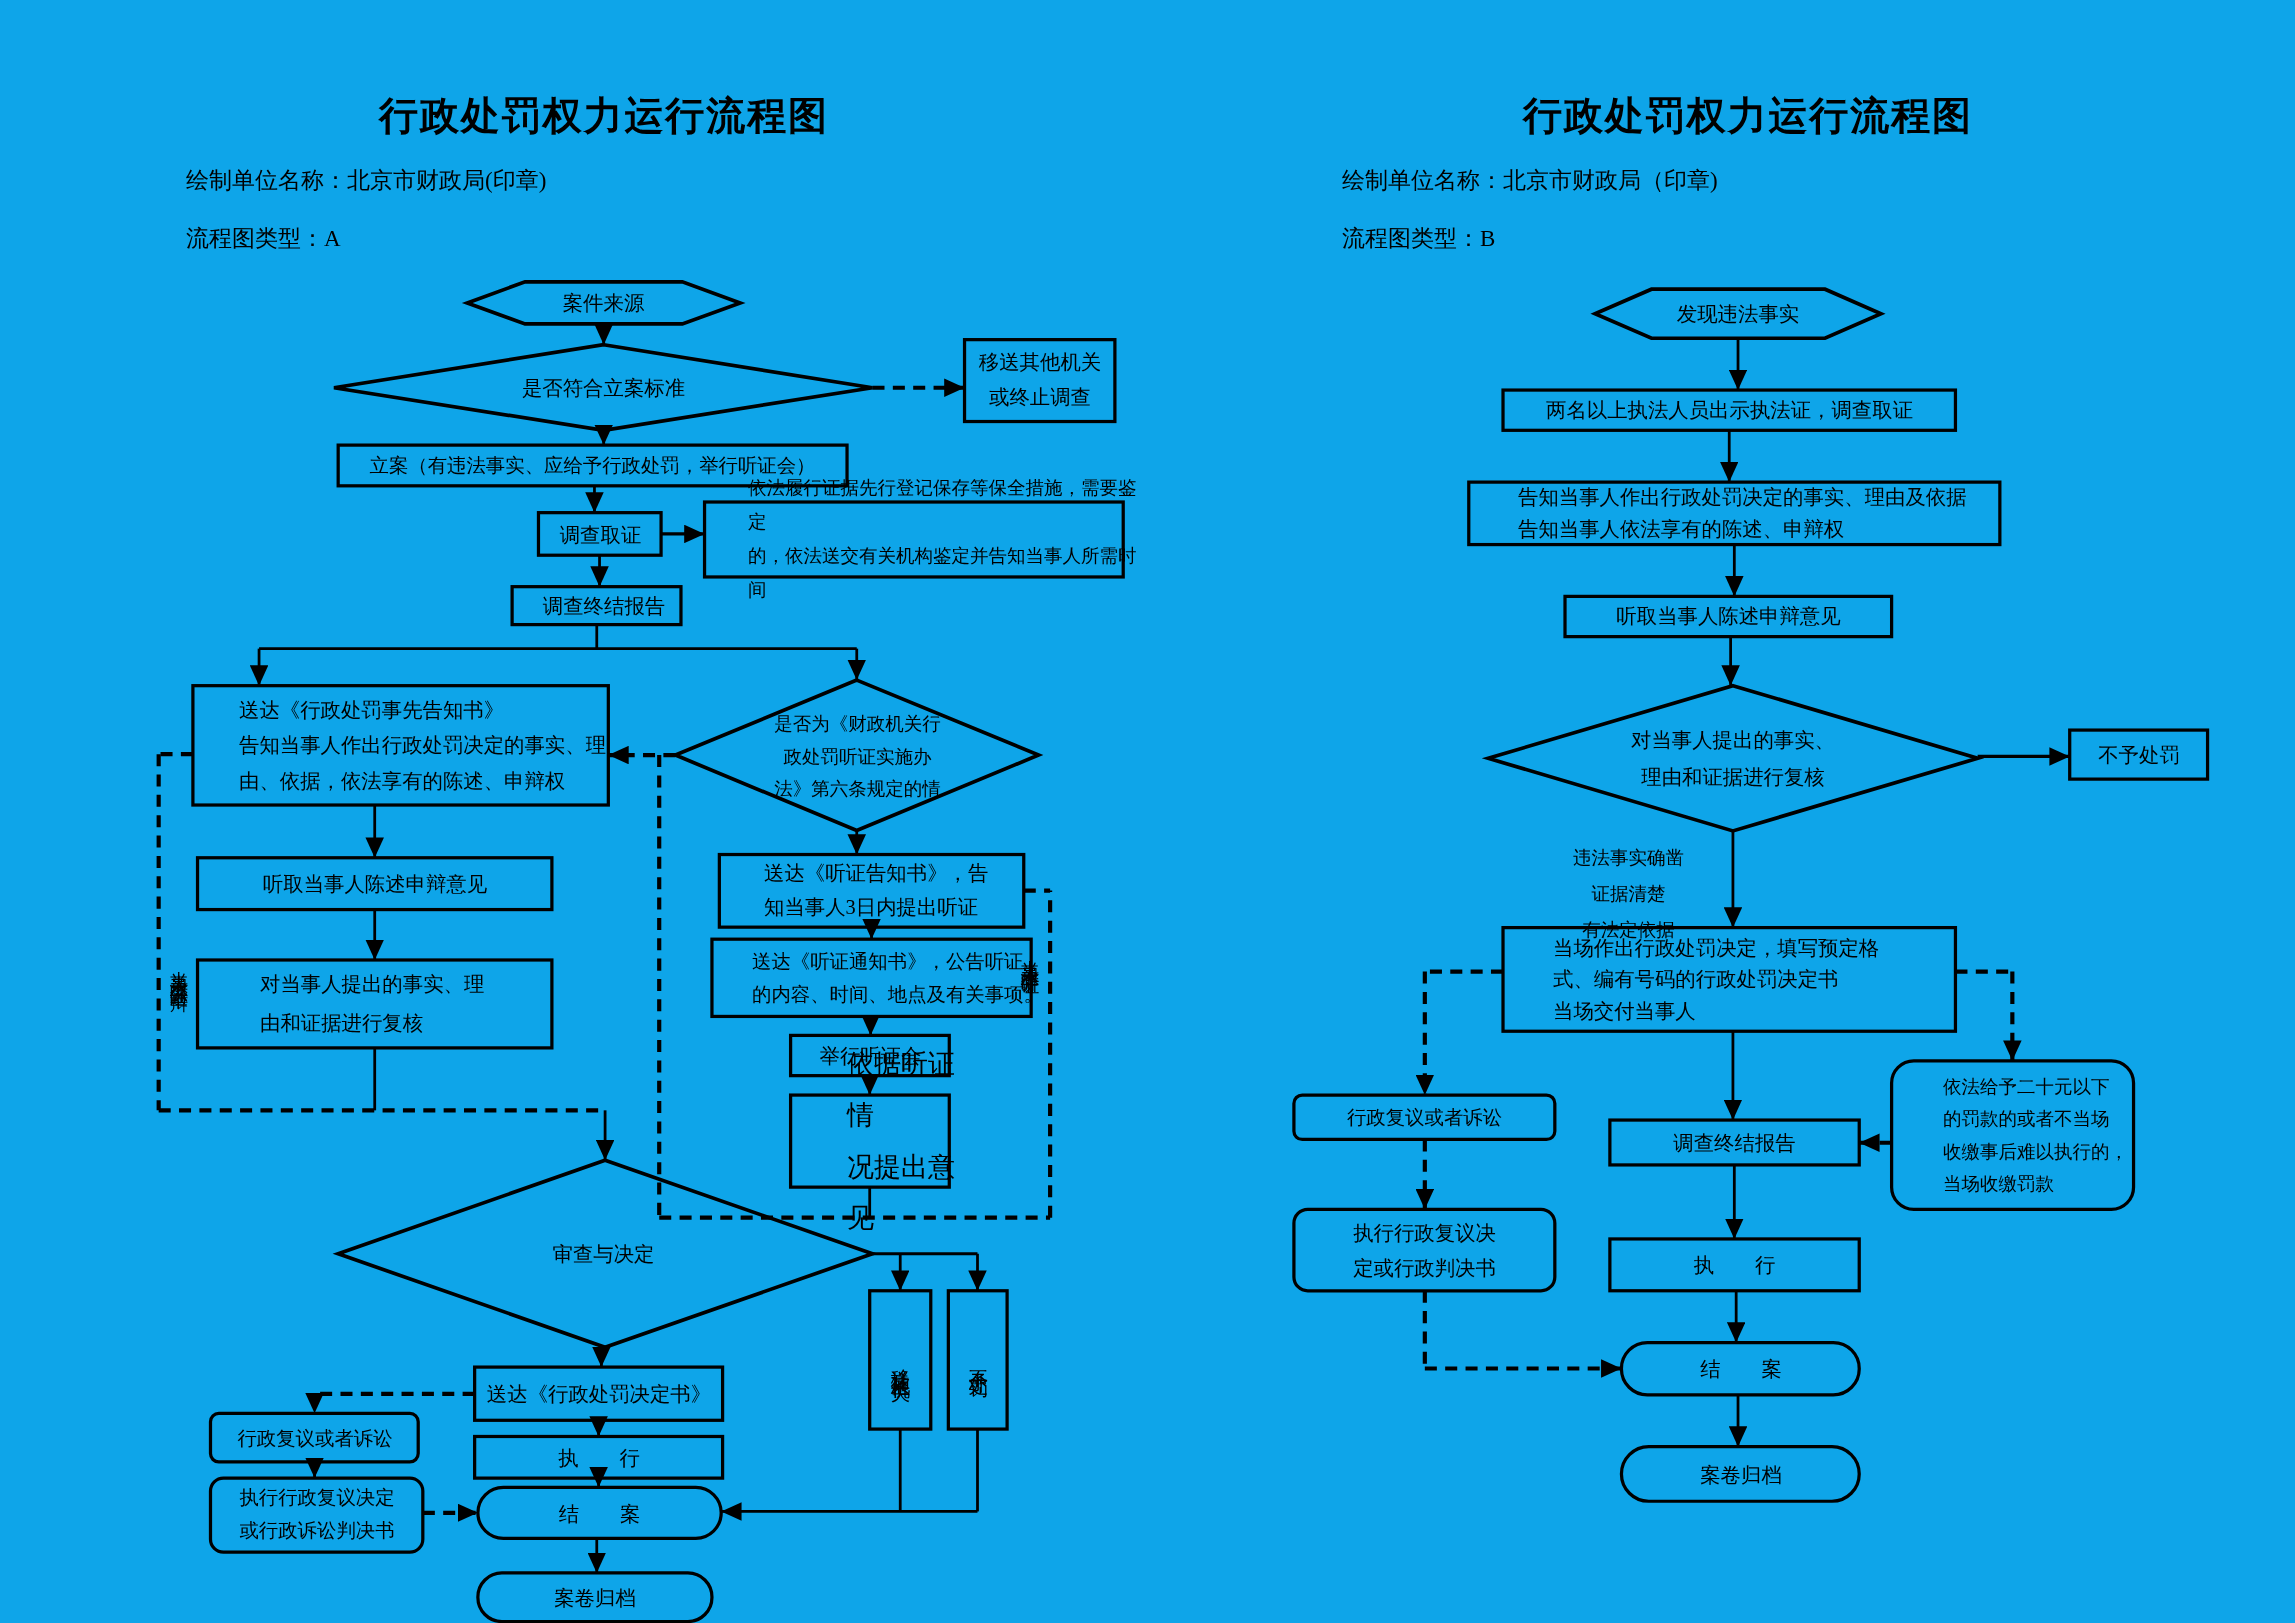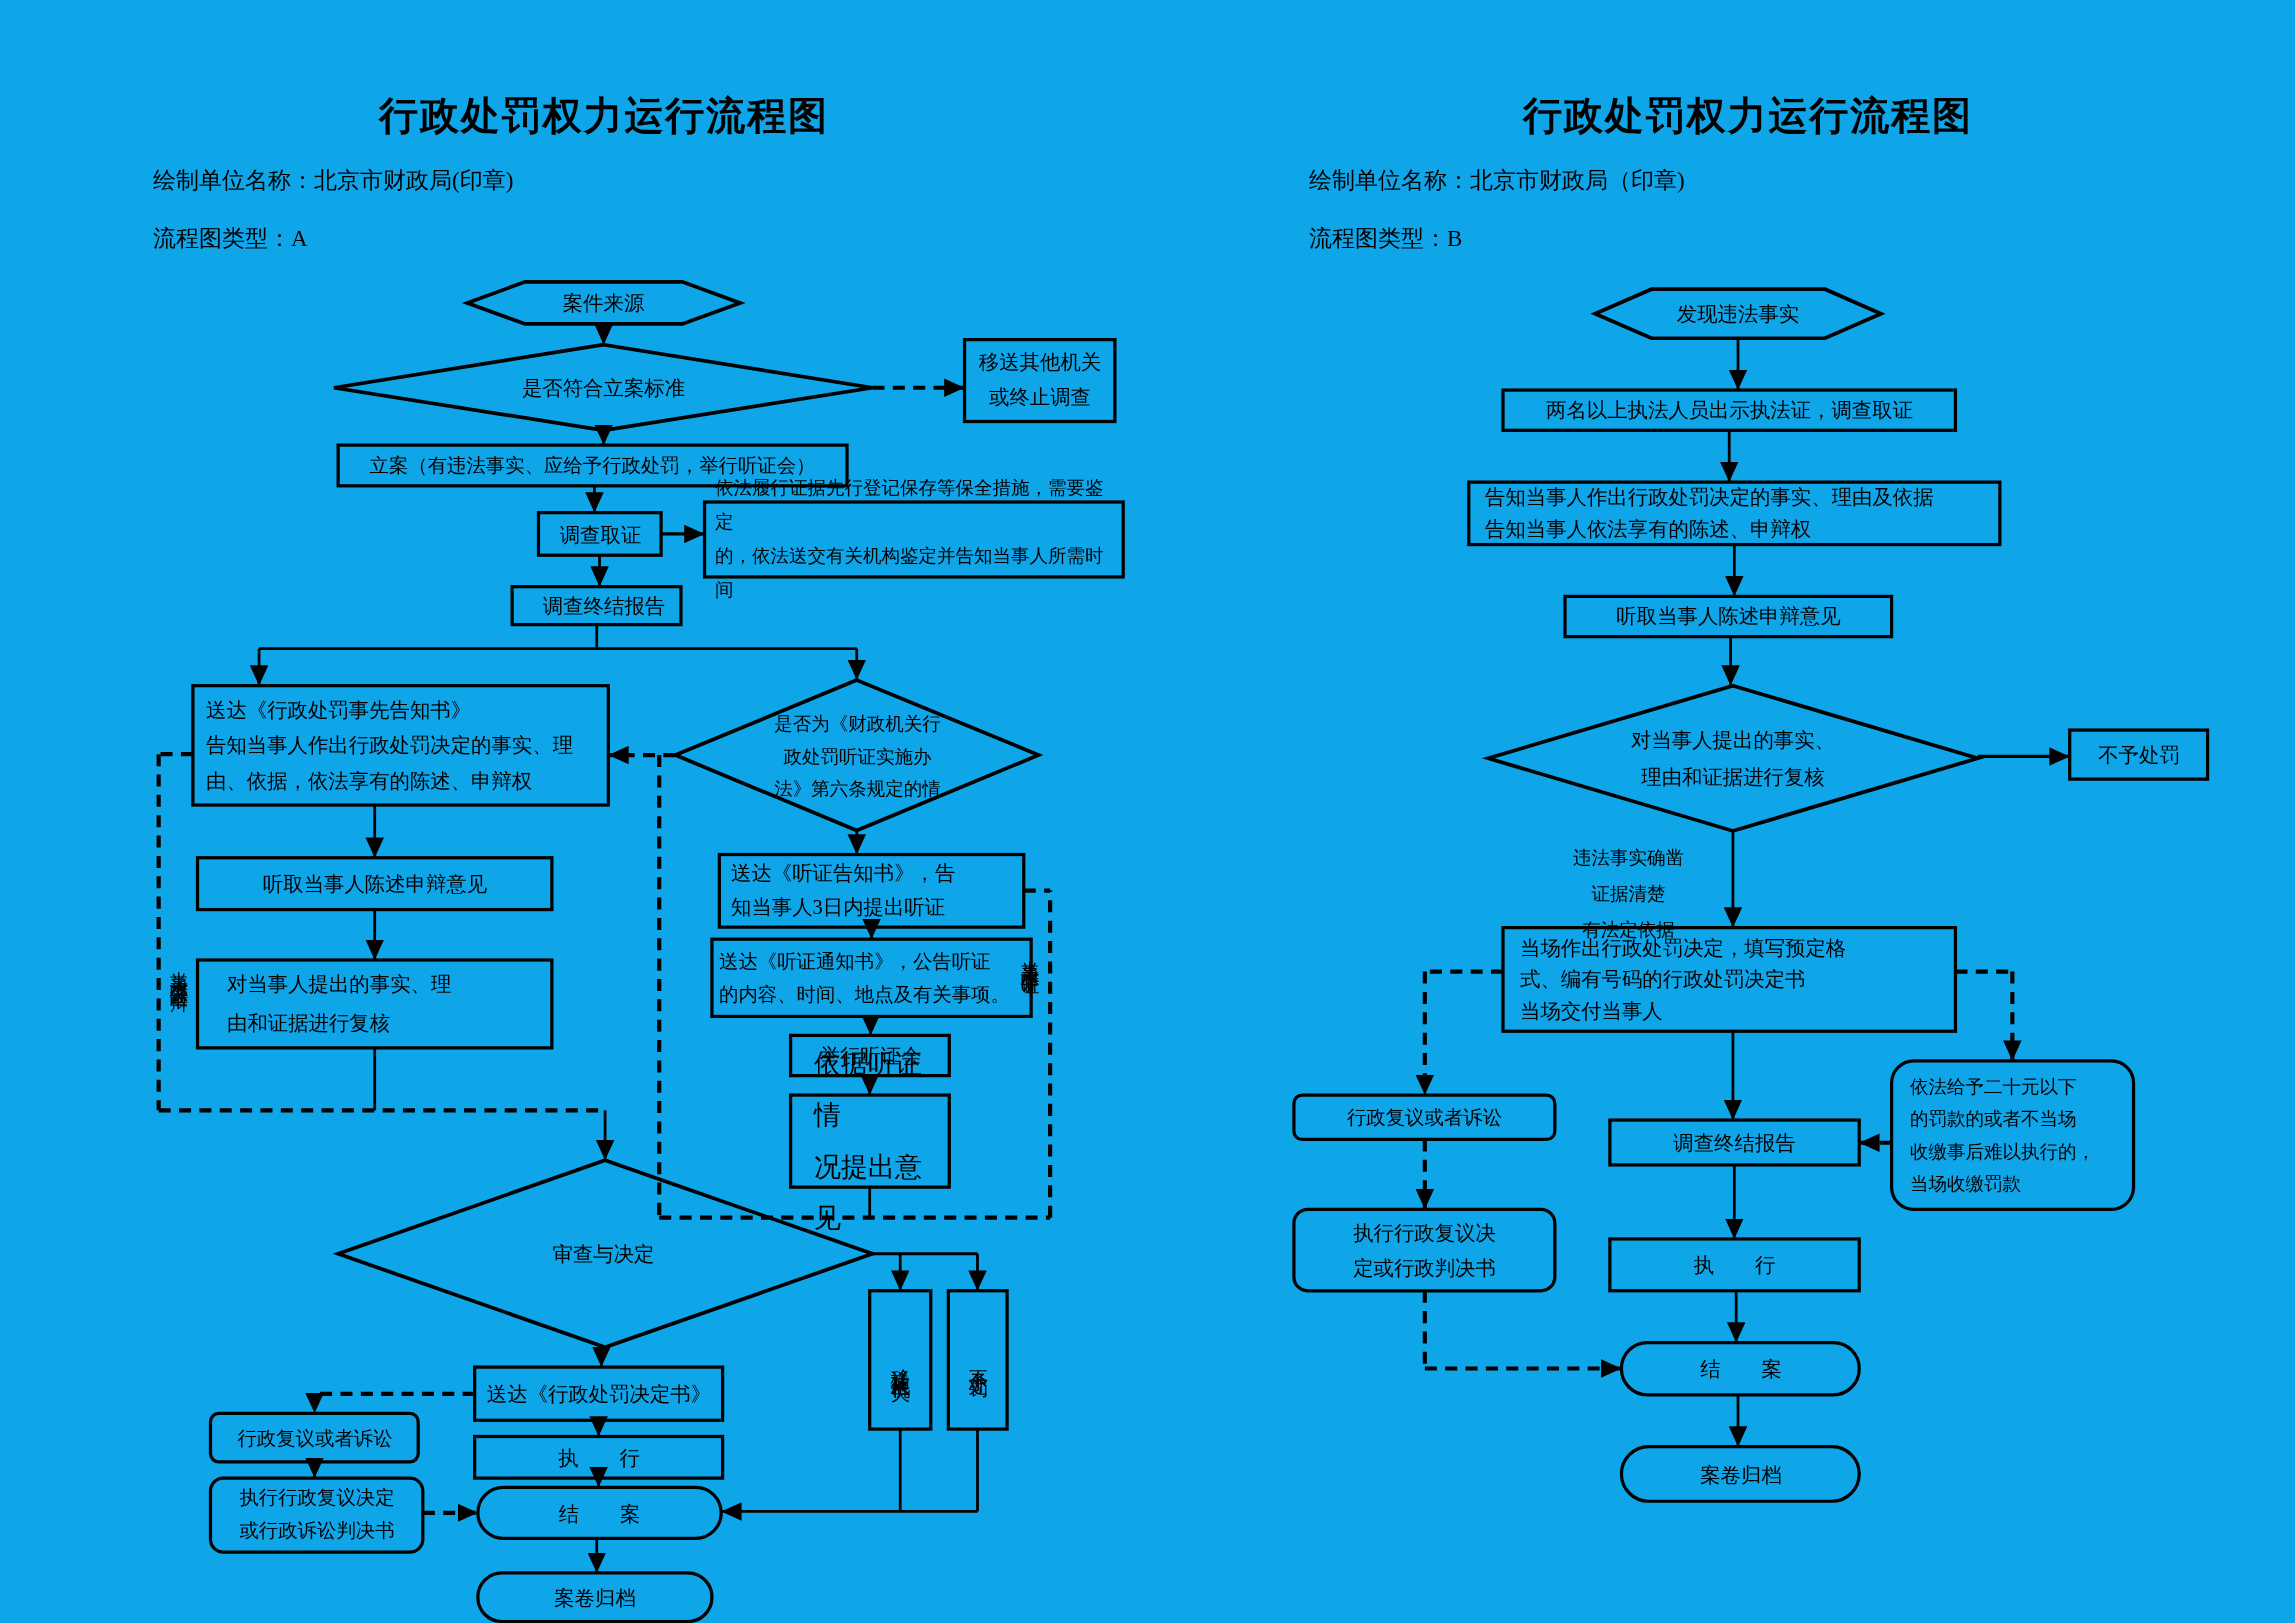--- a/index.html
+++ b/index.html
@@ -1,21 +1,21 @@
 <!DOCTYPE html>
 <html style="font-size:7.4px"><head>
 <meta charset="utf-8">
 <style>
   html,body{margin:0;padding:0;background:#ffffff;}
   #canvas{position:relative;width:2295px;height:1623px;background:#0ea5e9;
           font-family:"Liberation Serif","DejaVu Serif",serif;color:#000;}
   #wires{position:absolute;left:0;top:0;width:2295px;height:1623px;}
   .node{position:absolute;display:flex;white-space:pre-line;color:#000;}
   .c{align-items:center;justify-content:center;text-align:center;}
-  .l{align-items:center;justify-content:flex-start;text-align:left;}
+  .l{align-items:center;justify-content:flex-start;text-align:left;margin-left:33px;}
   .t{align-items:flex-start;justify-content:flex-start;text-align:left;}
   .v{writing-mode:vertical-rl;text-orientation:upright;justify-content:center;align-items:center;letter-spacing:2.8px;}
   .title{font-weight:bold;letter-spacing:1.9px;}
   svg .ln{stroke:#000;stroke-width:6;fill:none;}
   svg .lnT{stroke:#000;stroke-width:7;fill:none;}
   svg .da{stroke:#000;stroke-width:9;fill:none;stroke-dasharray:26 18;}
   svg .sh{stroke:#000;stroke-width:8;fill:none;}
   svg .shR{stroke:#000;stroke-width:7;fill:none;}
 </style>
 </head>

